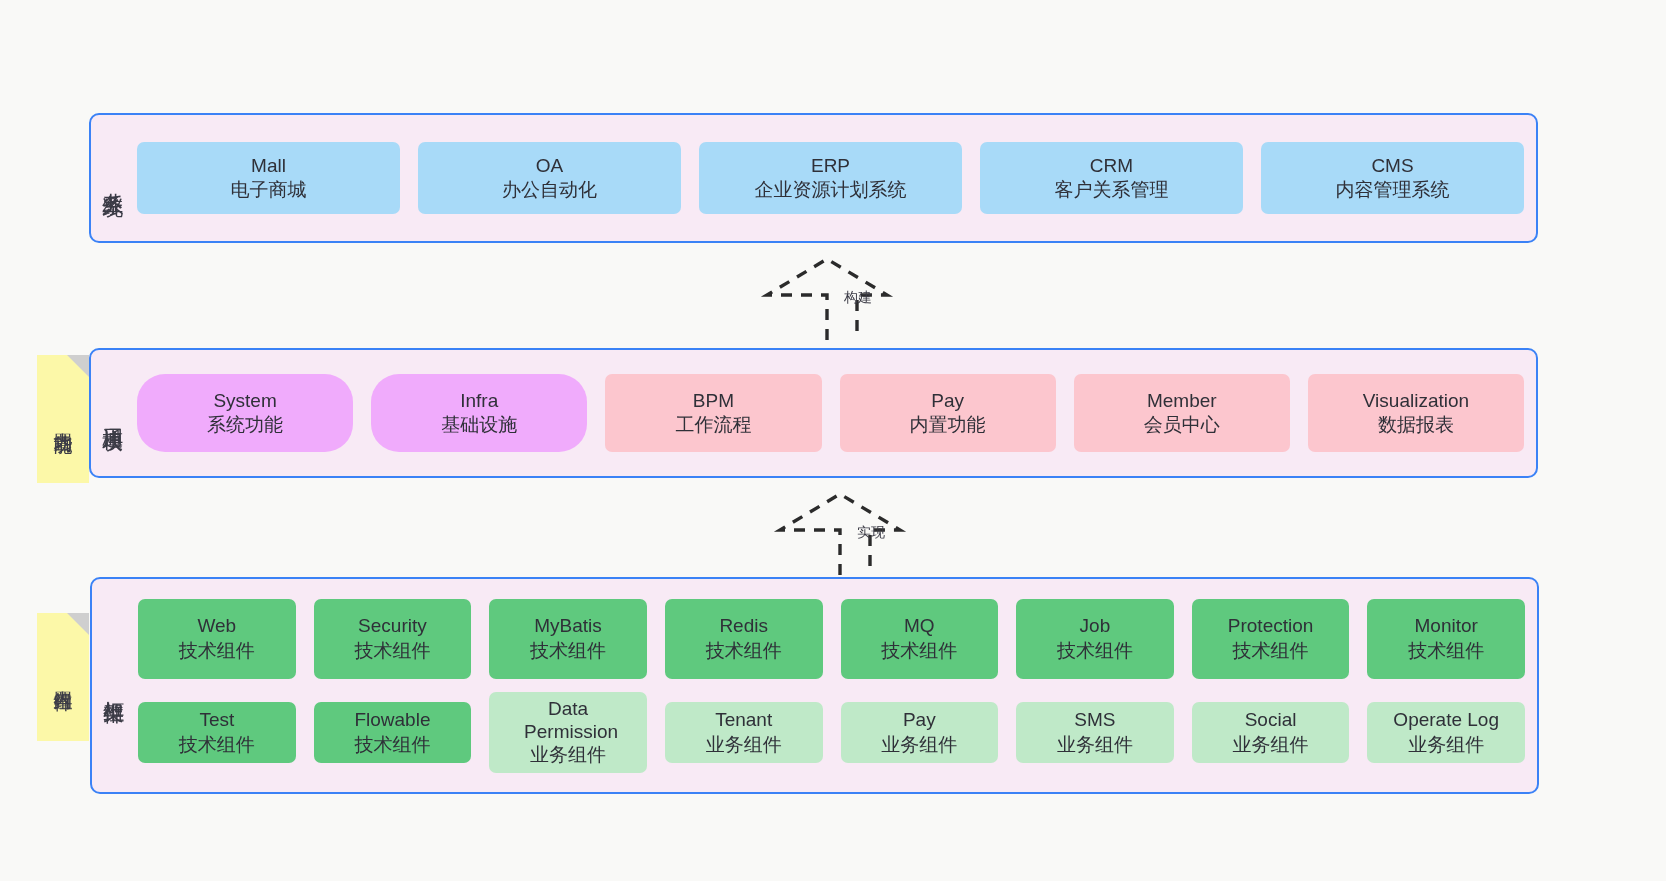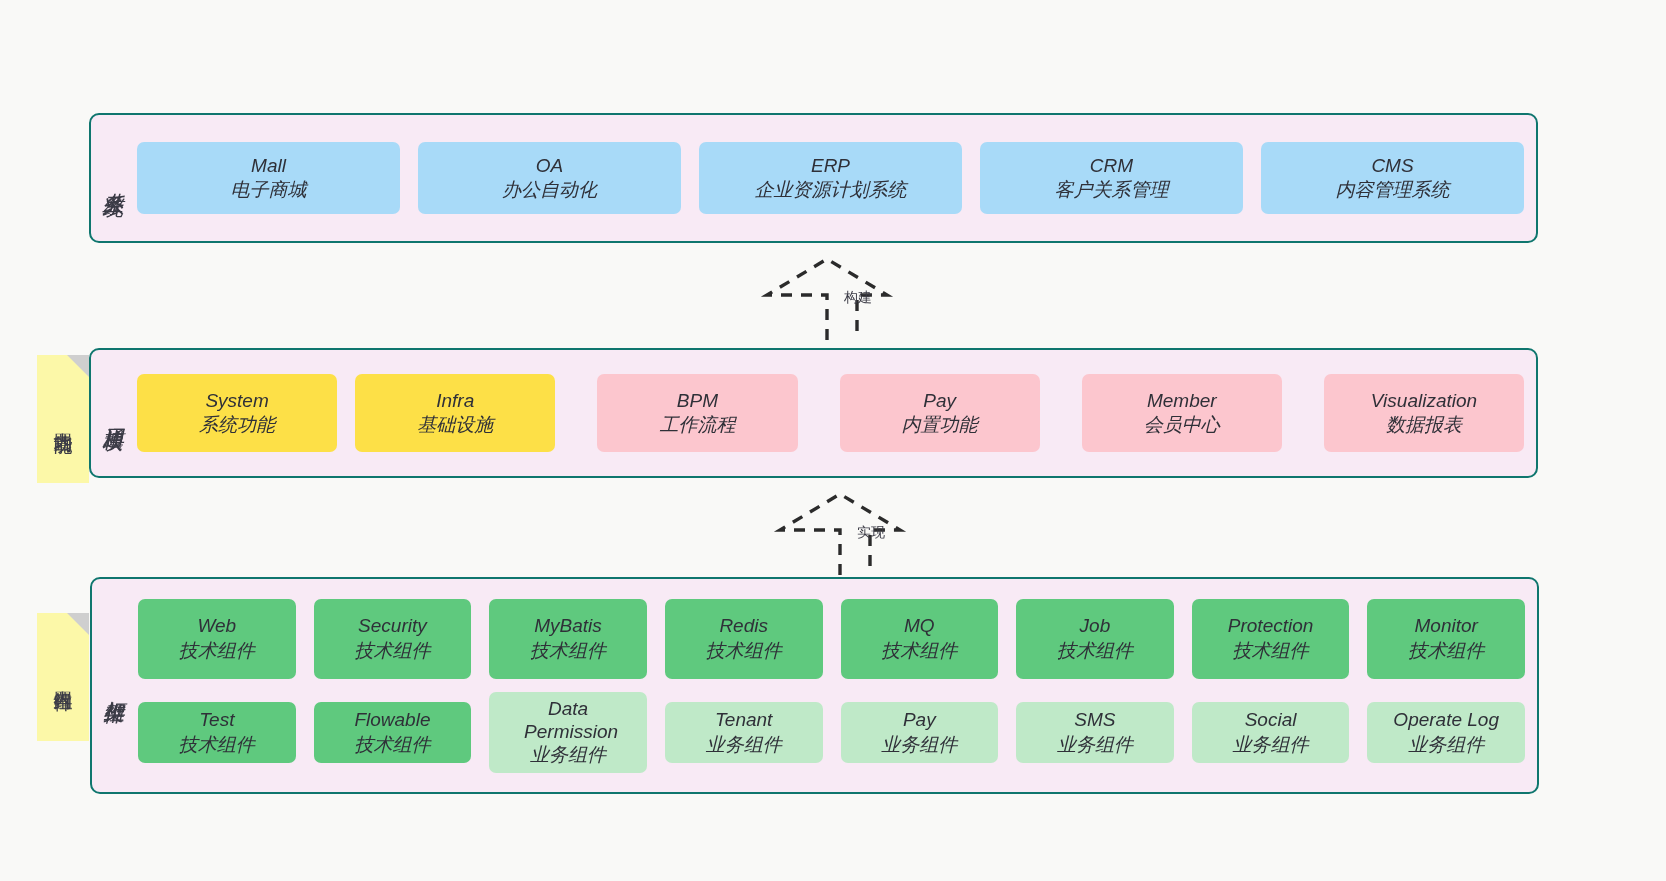--- a/index.html
+++ b/index.html
@@ -18,26 +18,25 @@
 
   .canvas {
     position: absolute;
     inset: 0;
   }
 
   
   .layer {
     position: absolute;
     background: #f8eaf5;
-    border: 2px solid #0f766e;
+    border: 2px solid #3b82f6;
     border-radius: 10px;
     box-sizing: border-box;
     display: flex;
     align-items: stretch;
-    font-style: italic;
   }
 
   .layer-label {
     flex: 0 0 auto;
     width: 44px;
     display: flex;
     align-items: center;
     justify-content: center;
     font-size: 21px;
     line-height: 1.12;
@@ -77,22 +76,22 @@
     color: #2f3038;
     box-sizing: border-box;
     padding: 6px 4px;
     user-select: none;
   }
   .card .t1 { display: block; }
   .card .t2 { display: block; }
 
   
   .c-blue        { background: #a8daf8; }
-  .c-red         { background: #fde047; }
-  .c-pink        { background: #fcc6ce; margin-left: 24px; }
+  .c-red         { background: #f0abfc; border-radius: 28px; }
+  .c-pink        { background: #fcc6ce; }
   .c-green       { background: #5fc97e; }
   .c-greenlight  { background: #bfe9c8; }
 
   
   .sticky {
     position: absolute;
     width: 52px;
     background: #fcf8a8;
     box-sizing: border-box;
     display: flex;

